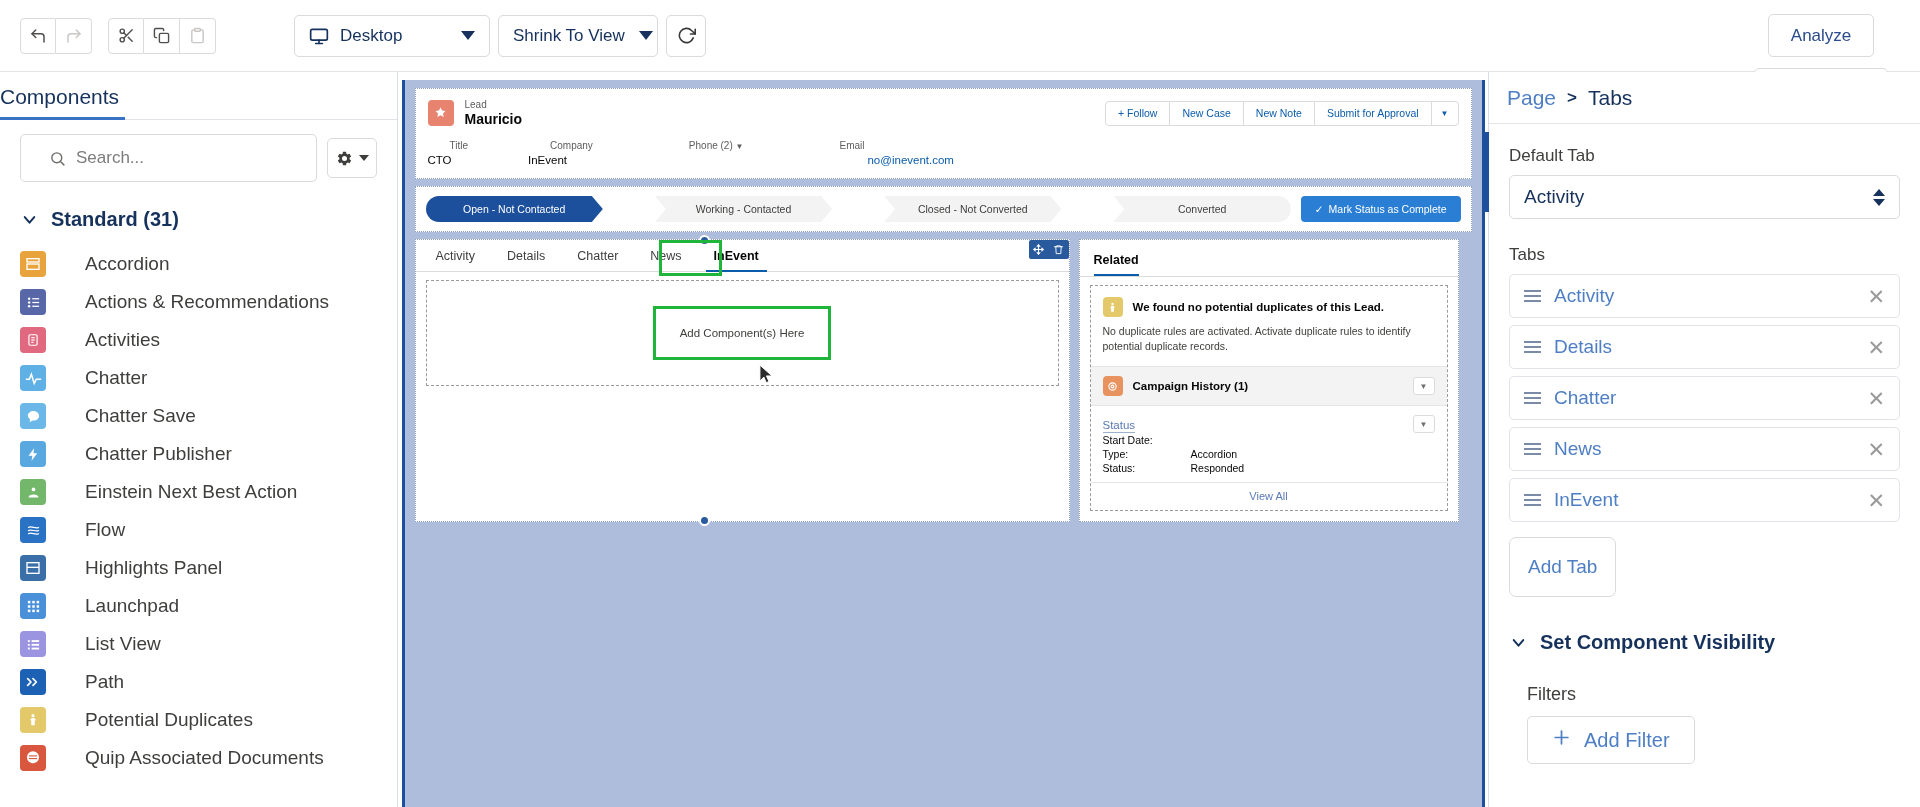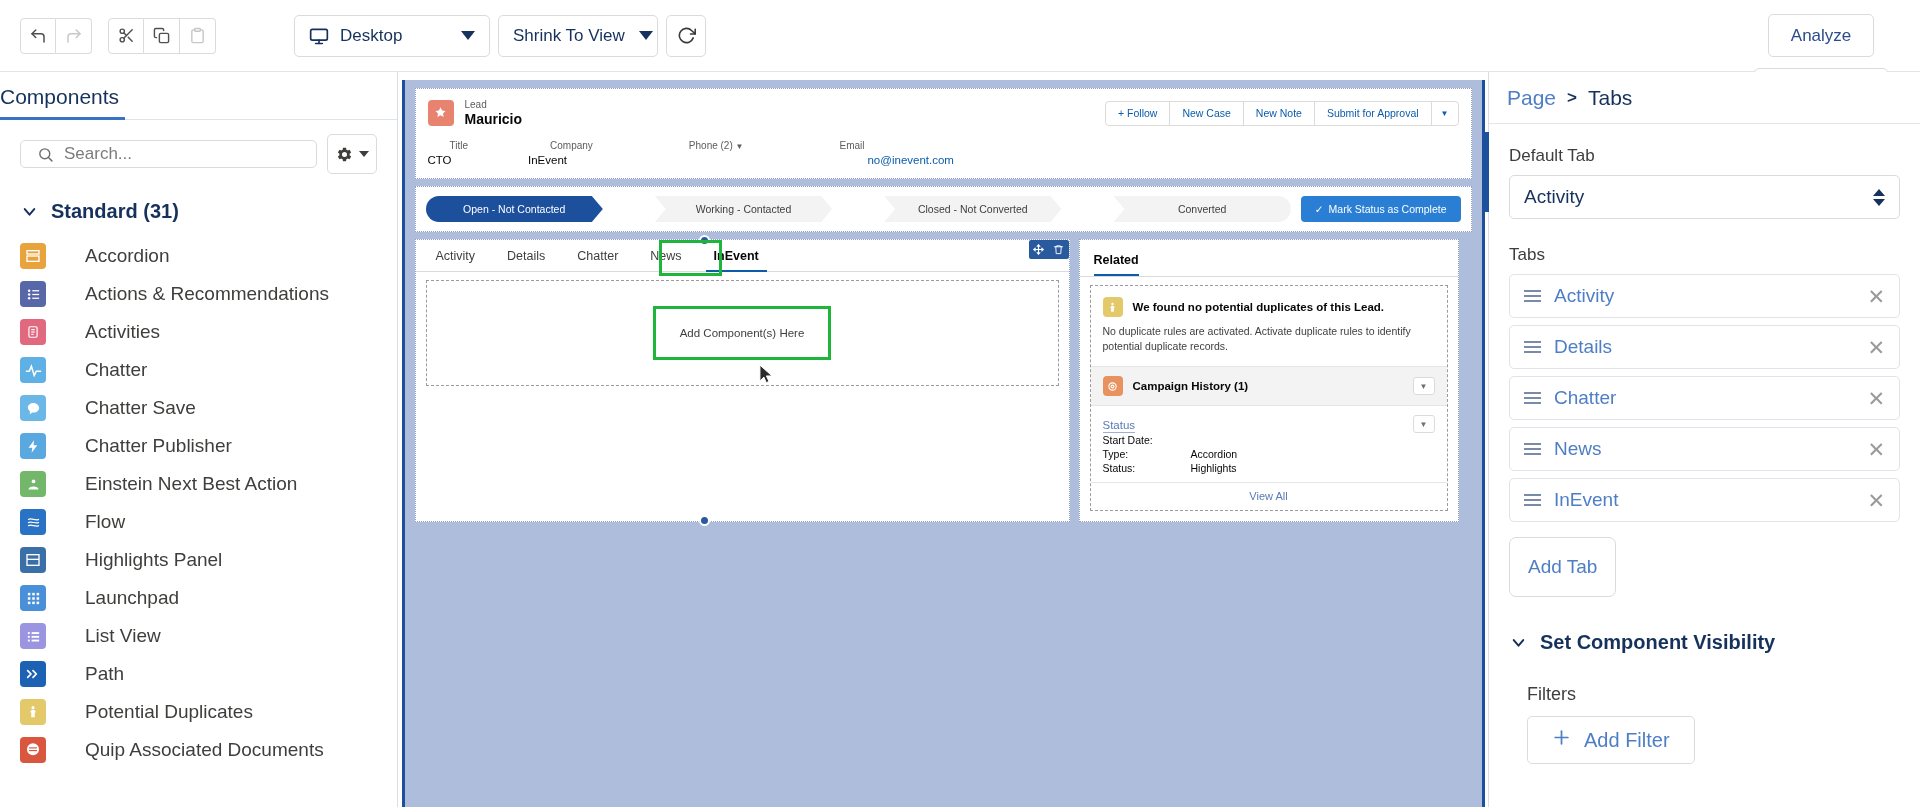--- a/index.html
+++ b/index.html
@@ -89,22 +89,22 @@
   .lp-tabbar { height: 48px; border-bottom: 1px solid #e0e3e8; display: flex; align-items: flex-end; padding-left: 0; }
   .lp-tab {
     font-size: 21px; color: #16325c; padding: 0 18px 10px 0;
     margin-left: 0; cursor: pointer; position: relative;
   }
   .lp-tab .underline {
     position: absolute; left: 0; right: 12px; bottom: -1px; height: 3px; background: #3a73c6;
   }
   .lp-searchrow { display: flex; align-items: center; padding: 14px 20px 0 20px; gap: 10px; }
   .search-wrap {
-    flex: 1; height: 28px; border: 1px solid #dddbda; border-radius: 5px;
-    display: flex; align-items: center; padding: 0 16px; background: #fff;
+    flex: 1; height: 48px; border: 1px solid #dddbda; border-radius: 5px;
+    display: flex; align-items: center; padding: 0 28px; background: #fff;
   }
   .search-wrap svg { flex: 0 0 auto; }
   .search-input {
     border: none; outline: none; font-size: 17px; color: #3e3e3c;
     margin-left: 10px; width: 100%; font-family: inherit; background: transparent;
   }
   .search-input::placeholder { color: #7c7c7c; }
   .gear-btn {
     width: 50px; height: 40px; border: 1px solid #dddbda; border-radius: 5px;
     background: #fff; display: flex; align-items: center; justify-content: center; gap: 5px;
@@ -697,21 +697,21 @@
                     <div class="kv">
                       <span class="k">Start Date:</span>
                       <span></span>
                     </div>
                     <div class="kv">
                       <span class="k">Type:</span>
                       <span>Accordion</span>
                     </div>
                     <div class="kv">
                       <span class="k">Status:</span>
-                      <span>Highlights</span>
+                      <span>Responded</span>
                     </div>
                   </div>
               </div>
               <div class="view-all">View All</div>
             </div>
           </div>
         </div>
       </div>
     </div>
 

